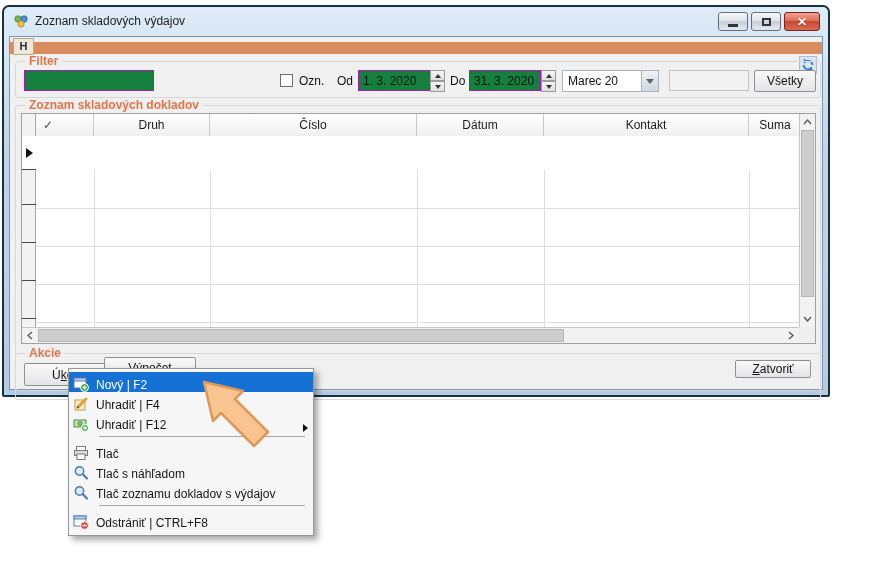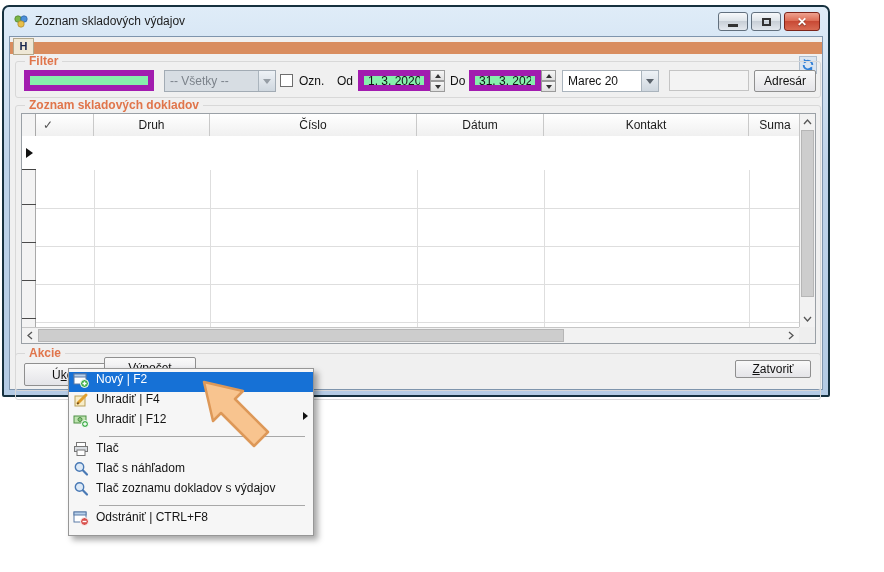--- a/index.html
+++ b/index.html
@@ -33,21 +33,21 @@
           line-height:15px; color:#17264d; z-index:2; }
   .refresh-btn { position:absolute; right:5px; top:19px; width:18px; height:18px;
           background:#dbe5f0; border:1px solid #aebccb; display:flex; align-items:center; justify-content:center; }
 
   
   .gbox { position:absolute; border:1px solid #d8d8d8; border-radius:3px; }
   .glabel { position:absolute; top:-8px; left:9px; background:#f0f0f0; padding:0 4px;
             color:#e0754b; font-weight:bold; font-size:12px; line-height:15px; }
 
   
-  .fld { position:absolute; background:#86efac; border:6px solid #a21caf; height:21px;
+  .fld { position:absolute; background:#15803d; border:1px solid #a21caf; height:21px;
          font-size:12px; color:#111; }
   input.fld { padding:2px 4px; outline:none; }
   .search-box { left:8px; top:8px; width:130px; display:flex; align-items:center; padding-left:3px; }
   .search-box input { border:none; outline:none; flex:1; height:17px; font-size:12px; background:transparent; }
   .dd { position:absolute; height:22px; display:flex; align-items:center; }
   .dd .dd-text { flex:1; padding:0 5px; white-space:nowrap; overflow:hidden; }
   .dd .dd-arrow { width:17px; height:100%; border-left:1px solid #aab4bd;
         background:linear-gradient(#eef2f6,#cfd7df); display:flex; align-items:center; justify-content:center; }
   .dd.disabled { background:#d7dde3; border:1px solid #a2abb4; color:#7c838b; }
   .dd.enabled  { background:#fff; border:1px solid #aab4bd; }
@@ -82,21 +82,21 @@
   .ind-tick { position:absolute; left:0; width:14px; height:1px; background:#4a4a4a; }
   .vscroll { position:absolute; right:0; top:0; bottom:16px; width:16px; background:#f2f2f2; border-left:1px solid #c6c6c6; }
   .hscroll { position:absolute; left:0; right:16px; bottom:0; height:16px; background:#f2f2f2; border-top:1px solid #c6c6c6; }
   .sb-arrow { position:absolute; display:flex; align-items:center; justify-content:center; background:#f2f2f2; }
   .thumb { position:absolute; background:#cdcdcd; border:1px solid #b6b6b6; }
   .corner { position:absolute; right:0; bottom:0; width:16px; height:16px; background:#eee; }
 
   
   .menu { position:absolute; left:68px; top:368px; width:246px; background:#f6f6f6;
           border:1px solid #979797; box-shadow:4px 4px 6px rgba(0,0,0,.35); padding:3px 0 5px 0; z-index:40; }
-  .mi { height:20px; display:flex; align-items:flex-start; padding:0 5px 0 4px; color:#141414; }
+  .mi { height:20px; display:flex; align-items:flex-end; padding:0 5px 0 4px; color:#141414; }
   .mi.hl { background:#1671d6; color:#fff; }
   .micon { width:16px; height:16px; margin-right:7px; flex:0 0 16px; }
   .msep { height:1px; background:#a8a8a8; margin:4px 8px 4px 30px; }
   .sub-arrow { margin-left:auto; width:0; height:0; border-top:4px solid transparent; border-bottom:4px solid transparent; border-left:5px solid #111; }
 
   .arrow-cursor { position:absolute; left:200px; top:378px; z-index:60; }
   .vypocet-btn { z-index:5; }
 </style>
 </head>
 <body>
@@ -140,26 +140,20 @@
         <div class="glabel">Filter</div>
 
         <div class="fld search-box">
           <svg width="13" height="13" viewBox="0 0 14 14">
             <circle cx="5.5" cy="5.5" r="3.6" fill="#eef3f8" stroke="#8b95a5" stroke-width="1.4"></circle>
             <line x1="8.4" y1="8.4" x2="12.5" y2="12.5" stroke="#c58f4e" stroke-width="2.2" stroke-linecap="round"></line>
           </svg>
           <input value="" style="">
         </div>
 
-        <div class="dd disabled" style="left:148px; top:8px; width:112px;">
-          <span class="dd-text">-- Všetky --</span>
-          <span class="dd-arrow">
-              <span class="tri-down" style="opacity:.55"></span>
-            </span>
-        </div>
 
         <div class="checkbox" style="left:264px; top:12px;"></div>
         <span class="flabel" style="left:283px; top:12px;">Ozn.</span>
 
         <span class="flabel" style="left:321px; top:12px;">Od</span>
         <input class="fld" style="left: 342px; top: 8px; width: 72px;" value="1. 3. 2020">
         <div class="spin" style="left:414px; top:8px;">
           <div>
               <span class="t-up"></span>
             </div>
@@ -181,21 +175,21 @@
 
         <div class="dd enabled" style="left:546px; top:8px; width:97px;">
           <span class="dd-text">Marec 20</span>
           <span class="dd-arrow">
               <span class="tri-down"></span>
             </span>
         </div>
 
         <input class="fld disabled-fld" style="left: 653px; top: 8px; width: 80px;" value="">
 
-        <button class="btn" style="left:738px; top:8px; width:62px; height:22px;">Adresár</button>
+        <button class="btn" style="left:738px; top:8px; width:62px; height:22px;">Všetky</button>
       </div>
 
       <div class="gbox" style="left:5px; top:68px; width:806px; height:295px;">
         <div class="glabel">Zoznam skladových dokladov</div>
 
         <div class="grid">
 
           <div class="ghead">
             <div class="gcell" style="left:0; width:14px; background:#f1f1f1;"></div>
             <div class="gcell" style="left:14px; width:58px; text-align:left; padding-left:7px; color:#555;">✓</div>

